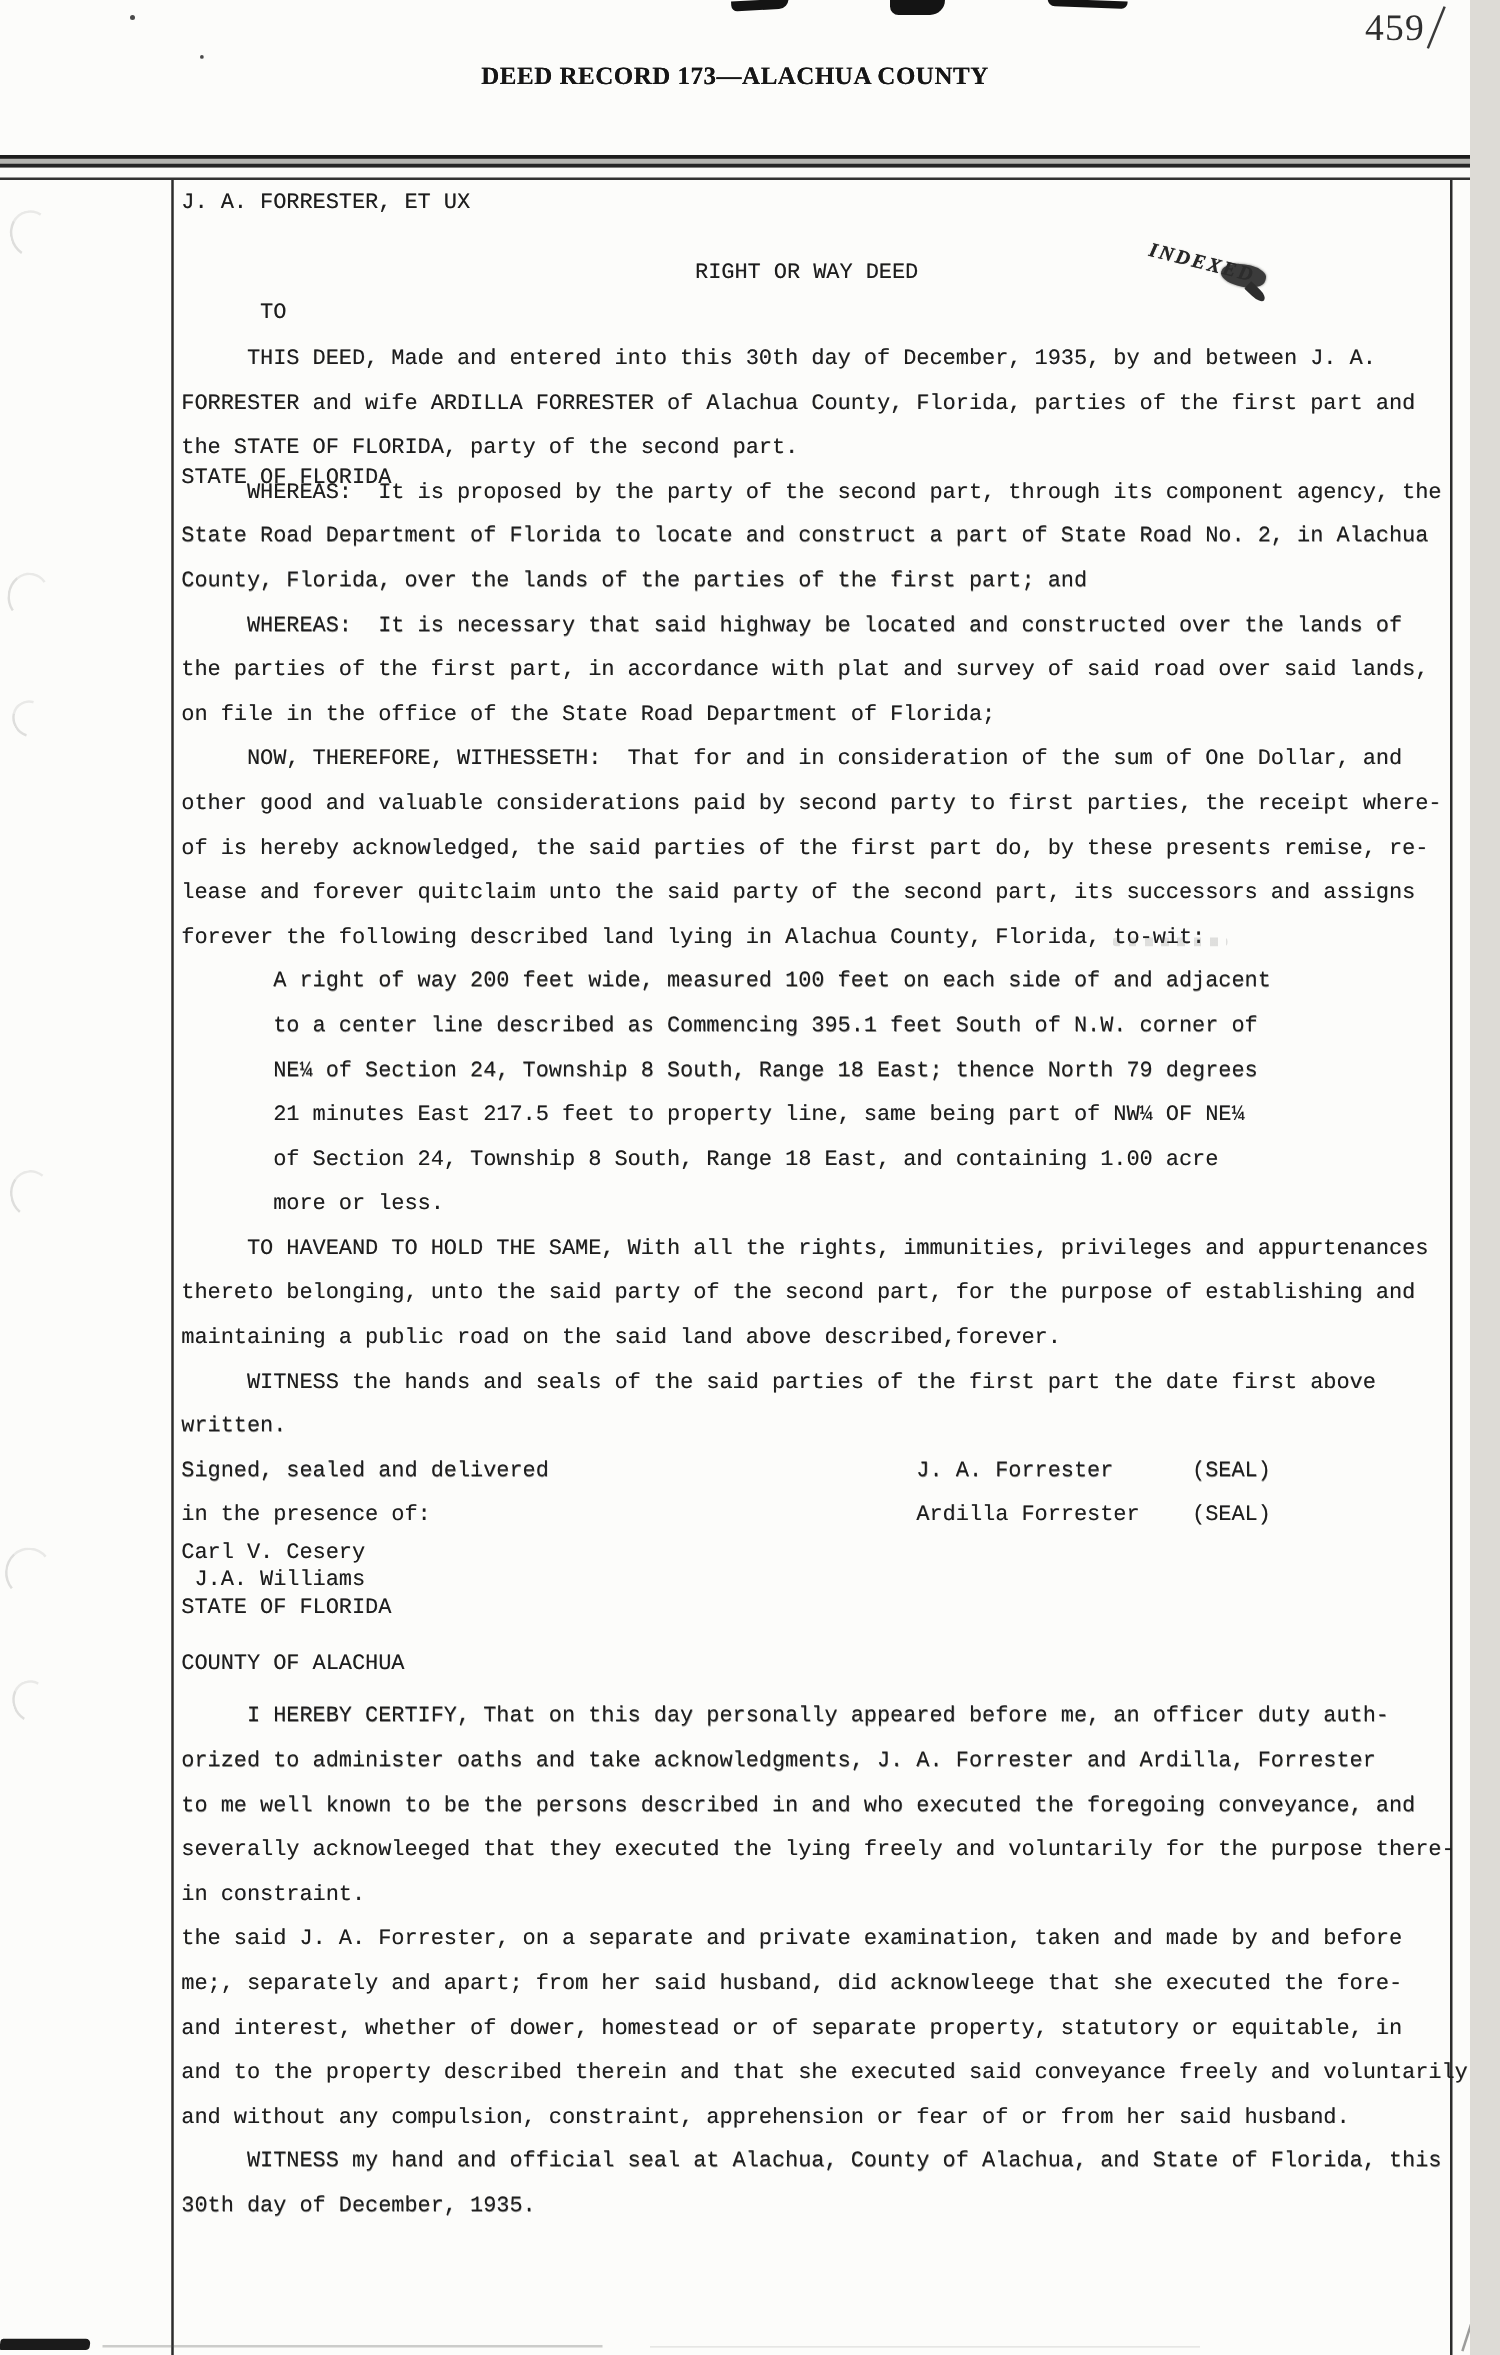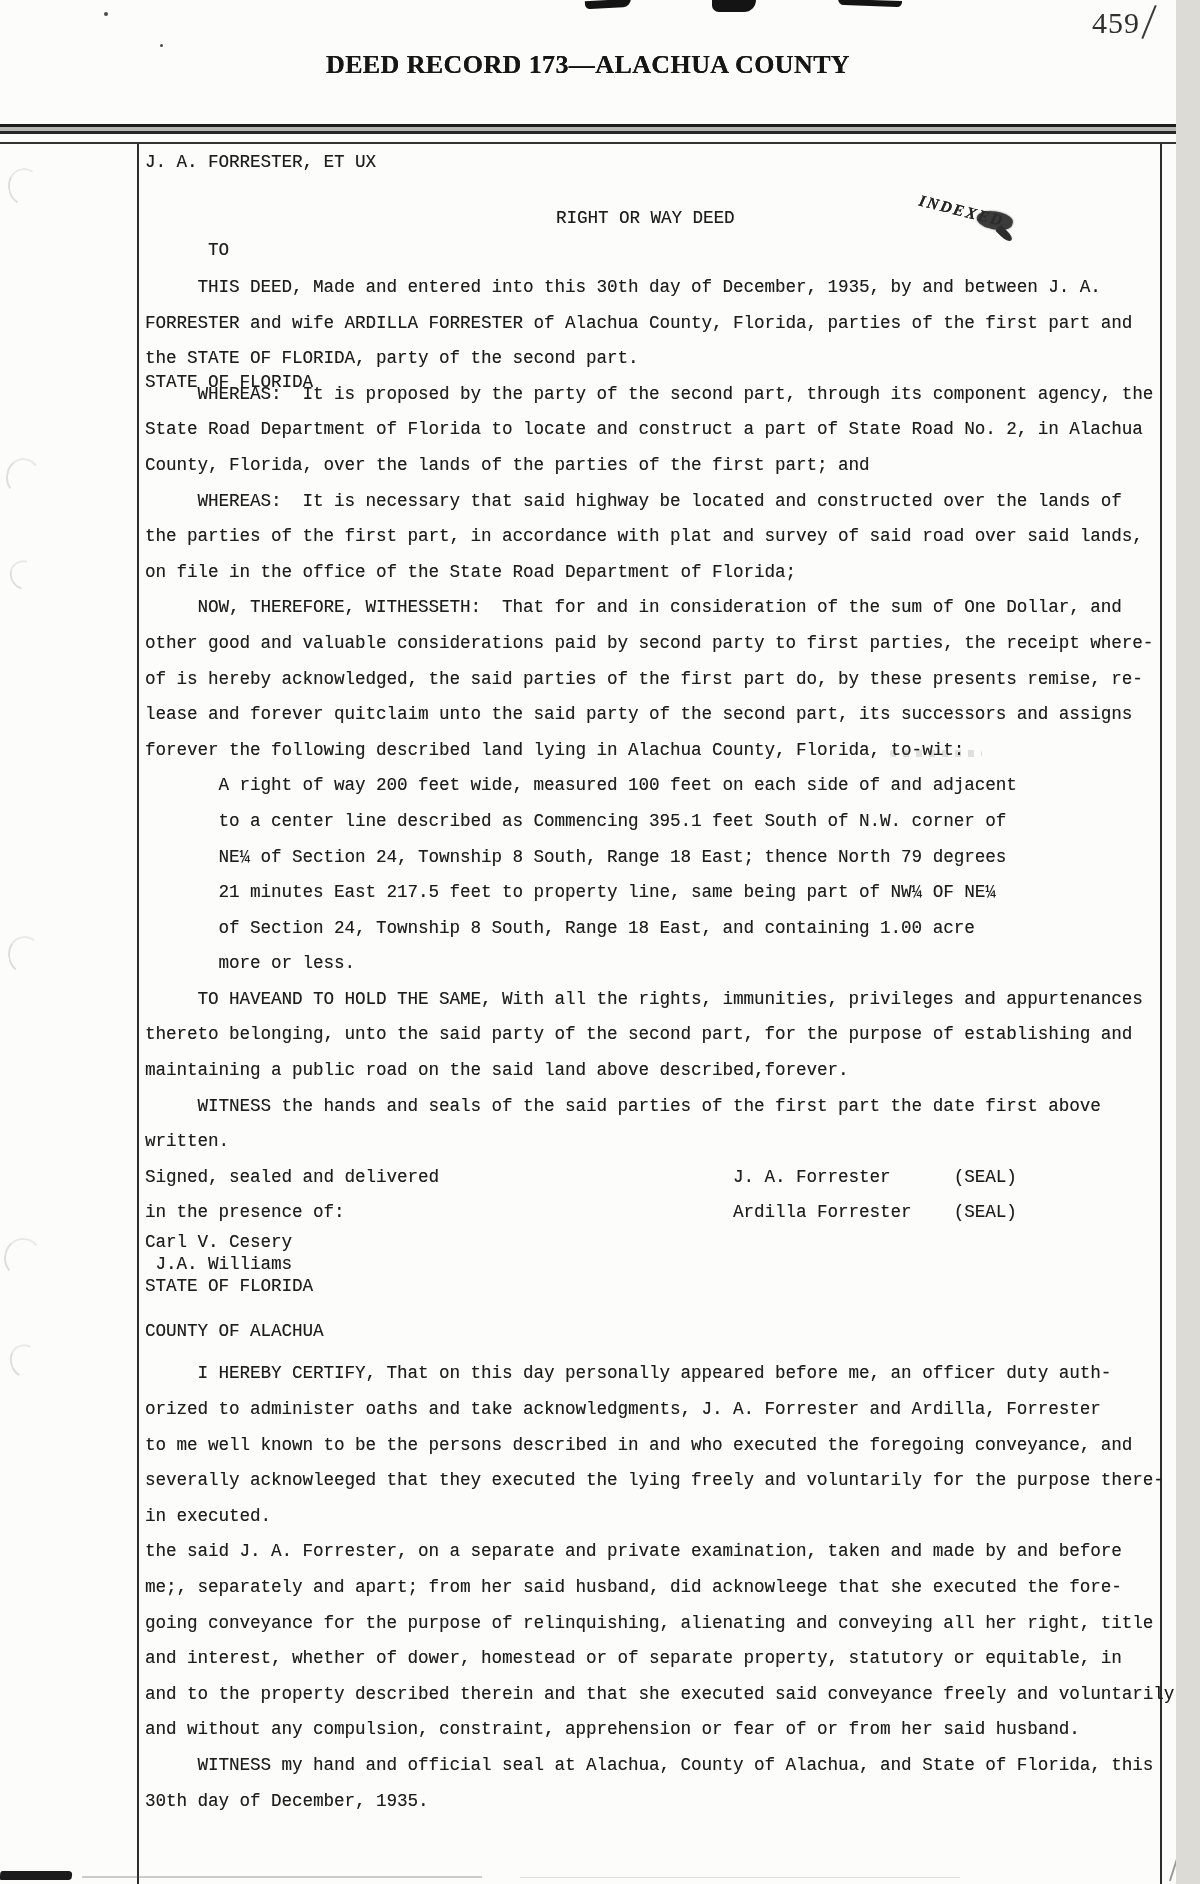--- a/index.html
+++ b/index.html
@@ -13,21 +13,21 @@
   .page-number {
     position:absolute; top:6px; right:36px;
     font-family:"Liberation Serif","DejaVu Serif",serif;
     font-size:30px; font-weight:500; color:#2f2f2f;
     letter-spacing:1px;
   }
   .page-header {
     position:absolute; top:50px; left:0; width:100%;
     text-align:center;
     font-family:"Liberation Serif","DejaVu Serif",serif;
-    font-weight:bold; font-size:26px; letter-spacing:0.4px;
+    font-weight:bold; font-size:20px; letter-spacing:0.4px;
     color:#161616;
     text-shadow:0 0 .4px #222;
   }
   .rule-double {
     position:absolute; top:124px; left:0; width:1200px; height:4px;
     border-top:3px solid #1c1c1c; border-bottom:3px solid #262626;
     background:#b4b4b0;
   }
   .rule-thin {
     position:absolute; top:142px; left:0; width:1200px; height:2px;
@@ -170,24 +170,23 @@
       <div class="bl">Signed, sealed and delivered                            J. A. Forrester      (SEAL)</div>
       <div class="bl">in the presence of:                                     Ardilla Forrester    (SEAL)</div>
       <div class="bl" style="margin-top: -6px;">Carl V. Cesery</div>
       <div class="bl" style="margin-top: -14px;"> J.A. Williams</div>
       <div class="bl" style="margin-top: -13px;">STATE OF FLORIDA</div>
       <div class="bl" style="margin-top: 9px;">COUNTY OF ALACHUA</div>
       <div class="bl" style="margin-top: 7px;">     I HEREBY CERTIFY, That on this day personally appeared before me, an officer duty auth-</div>
       <div class="bl">orized to administer oaths and take acknowledgments, J. A. Forrester and Ardilla, Forrester</div>
       <div class="bl">to me well known to be the persons described in and who executed the foregoing conveyance, and</div>
       <div class="bl">severally acknowleeged that they executed the lying freely and voluntarily for the purpose there-</div>
-      <div class="bl">in executed.</div>
+      <div class="bl">in constraint.</div>
       <div class="bl">the said J. A. Forrester, on a separate and private examination, taken and made by and before</div>
       <div class="bl">me;, separately and apart; from her said husband, did acknowleege that she executed the fore-</div>
-      <div class="bl">going conveyance for the purpose of relinquishing, alienating and conveying all her right, title</div>
       <div class="bl">and interest, whether of dower, homestead or of separate property, statutory or equitable, in</div>
       <div class="bl">and to the property described therein and that she executed said conveyance freely and voluntarily</div>
       <div class="bl">and without any compulsion, constraint, apprehension or fear of or from her said husband.</div>
       <div class="bl">     WITNESS my hand and official seal at Alachua, County of Alachua, and State of Florida, this</div>
       <div class="bl">30th day of December, 1935.</div>
     </div>
 
   <div class="arc arc1"></div>
   <div class="arc arc2"></div>
   <div class="arc arc3"></div>

